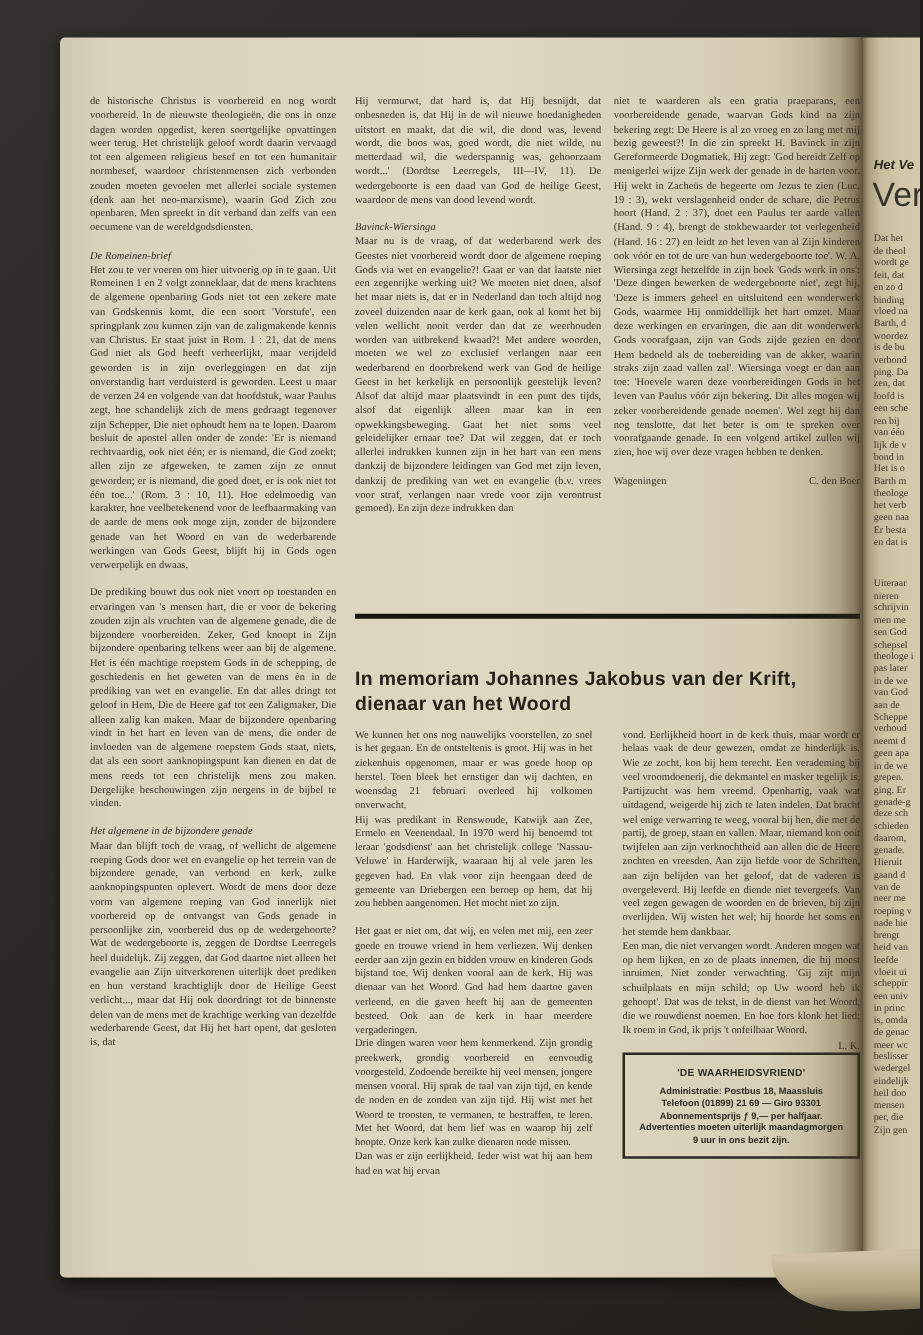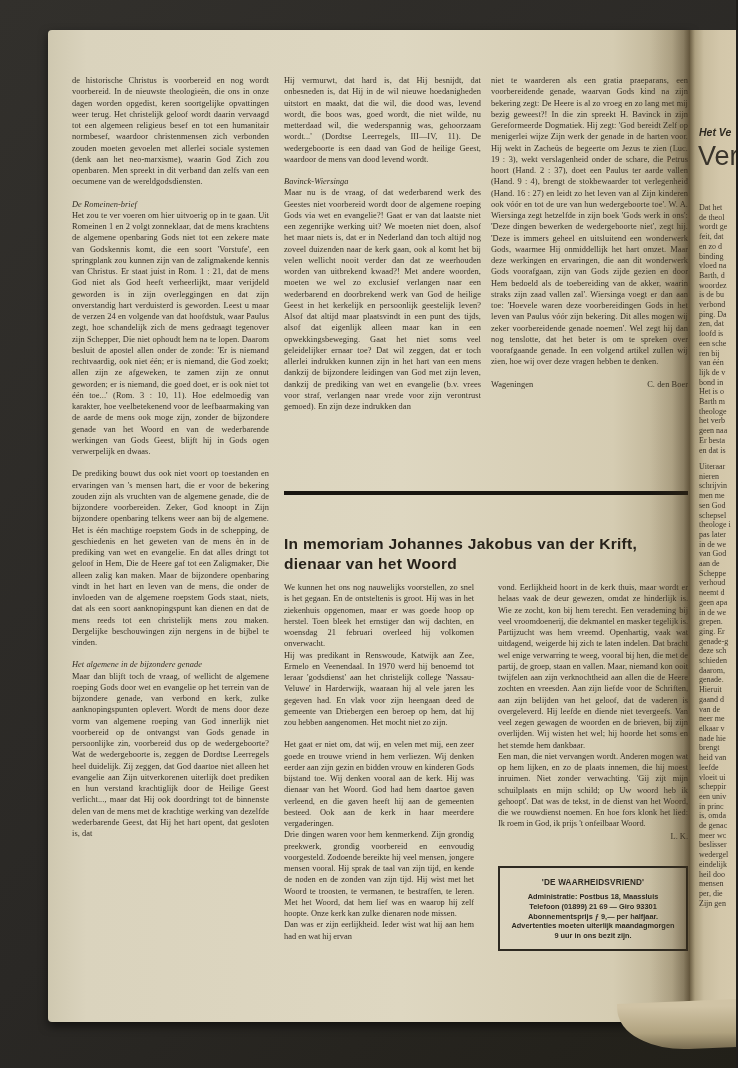--- a/index.html
+++ b/index.html
@@ -30,38 +30,38 @@
 
   .rule { position:absolute; left:236px; top:461px; width:404px; height:3.5px; background:#181510; }
 
   .memoriam { position:absolute; left:236px; top:504px; width:404px; }
   .mem-title { margin:0 0 9px 0; font-family:"Liberation Sans","DejaVu Sans",sans-serif;
                font-weight:bold; font-size:15.5px; line-height:19.5px; color:#27221a; letter-spacing:0.3px; }
   .mem-cols { display:flex; gap:24px; }
   .mem-col { width:196px; font-size:8.4px; line-height:11.25px; text-align:justify; color:#332d23; }
   .sig-right { text-align:right; margin-top:1px; font-size:8.4px; }
 
-  .ad-box { margin-top:24px; border:2px solid #2d2921; padding:9px 5px 8px 5px; text-align:center;
+  .ad-box { margin-top:0; border:2px solid #2d2921; padding:9px 5px 8px 5px; text-align:center;
             font-family:"Liberation Sans","DejaVu Sans",sans-serif; color:#2f2b23; background:rgba(255,255,250,0.06); }
   .ad-title { font-weight:bold; font-size:8.2px; margin-bottom:4px; letter-spacing:0.2px; }
   .ad-box .frag-line { font-size:7.4px; line-height:9.8px; font-weight:bold; white-space:normal; }
 
   .pageno { position:absolute; left:24px; top:969px; font-weight:bold; font-size:9px;
             color:#2e2a22; letter-spacing:0.6px;margin-top:40px; }
 
   
   .page-next { position:absolute; left:690px; top:30px; width:48px; height:978px; overflow:hidden;
                background:linear-gradient(90deg,#6e6146 0px,#ab9e7e 5px,#c9bd9f 14px,#d3c7aa 30px,#d6caad 100%);
                color:#3a3328; }
   .np-kicker { position:absolute; left:9px; top:96px; white-space:nowrap; color:#2d2920;
                font-family:"Liberation Sans","DejaVu Sans",sans-serif; font-weight:bold; font-size:10.5px;font-style:italic; }
   .np-headline { position:absolute; left:8px; top:111px; white-space:nowrap; color:#39342b;
                  font-family:"Liberation Sans","DejaVu Sans",sans-serif; font-size:27px; }
   .np-frag { position:absolute; left:9px; font-size:8px; line-height:9.7px; white-space:nowrap; }
-  .np-frag.g1 { top:173px; } .np-frag.g2 { top:432px; } .np-frag.g3 { top:976px; }
+  .np-frag.g1 { top:156px; } .np-frag.g2 { top:432px; } .np-frag.g3 { top:976px; }
   .np-frag .frag-line { white-space:nowrap; }
 
   .page-curl { position:absolute; left:618px; top:1001px; width:140px; height:48px;
                background:linear-gradient(182deg,#d0c3a5 15%,#b0a27f 65%,#6f6349 100%);
                border-bottom-left-radius:70px 42px; transform:rotate(-2.5deg); }
 </style>
 </head>
 <body>
 
 <div class="scene">
@@ -186,21 +186,21 @@
         <div class="frag-line">ging. Er</div>
         <div class="frag-line">genade-g</div>
         <div class="frag-line">deze sch</div>
         <div class="frag-line">schieden</div>
         <div class="frag-line">daarom,</div>
         <div class="frag-line">genade.</div>
         <div class="frag-line">Hieruit</div>
         <div class="frag-line">gaand d</div>
         <div class="frag-line">van de</div>
         <div class="frag-line">neer me</div>
-        <div class="frag-line">elkaar v</div>
+        <div class="frag-line">roeping v</div>
         <div class="frag-line">nade hie</div>
         <div class="frag-line">brengt</div>
         <div class="frag-line">heid van</div>
         <div class="frag-line">leefde</div>
         <div class="frag-line">vloeit ui</div>
         <div class="frag-line">scheppir</div>
         <div class="frag-line">een univ</div>
         <div class="frag-line">in princ</div>
         <div class="frag-line">is, omda</div>
         <div class="frag-line">de genac</div>

